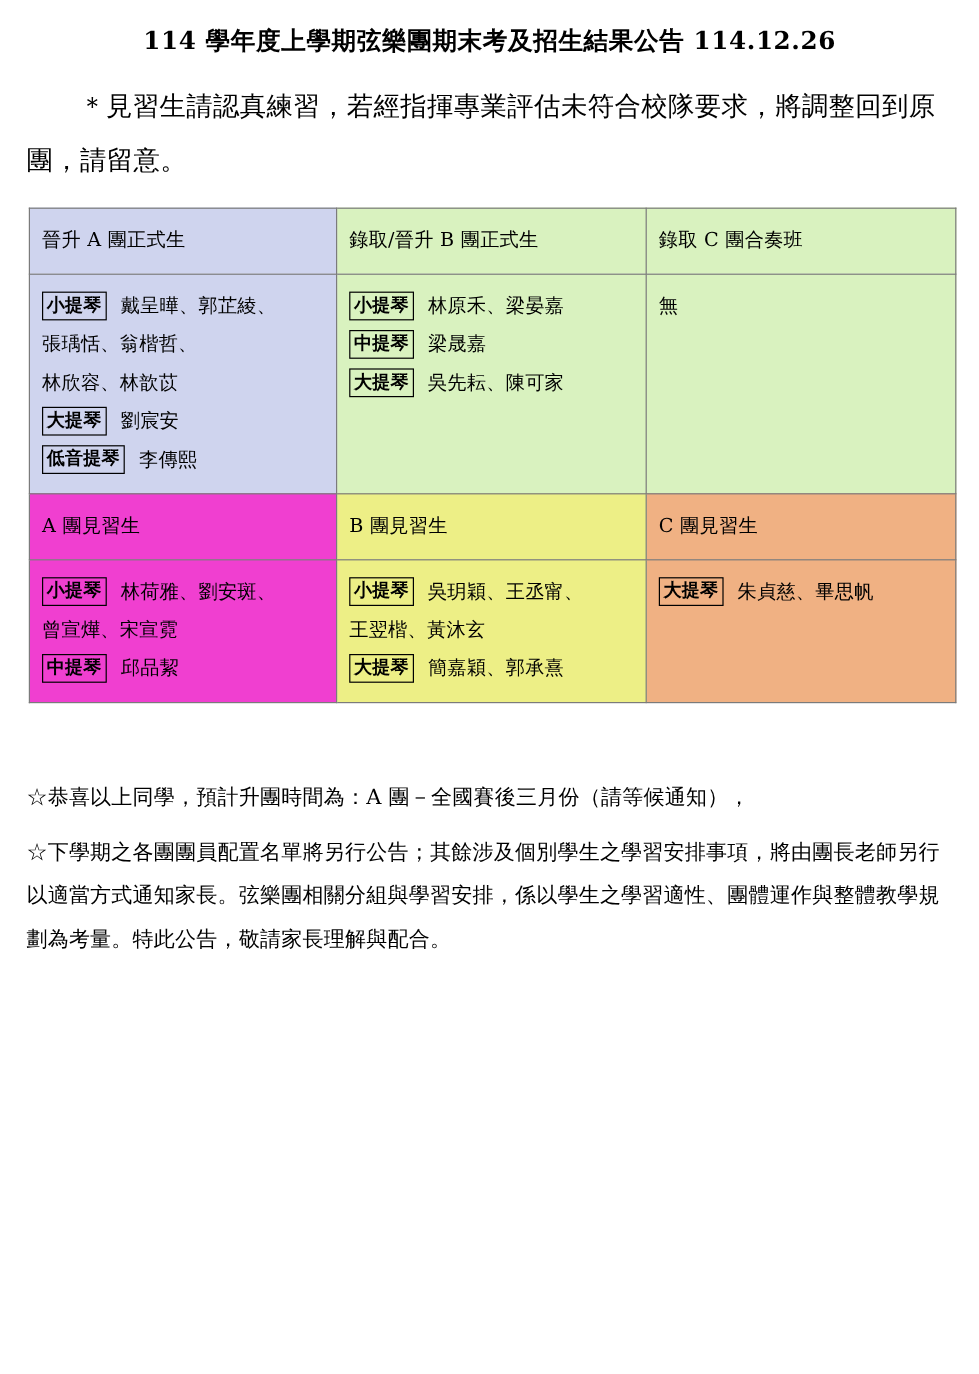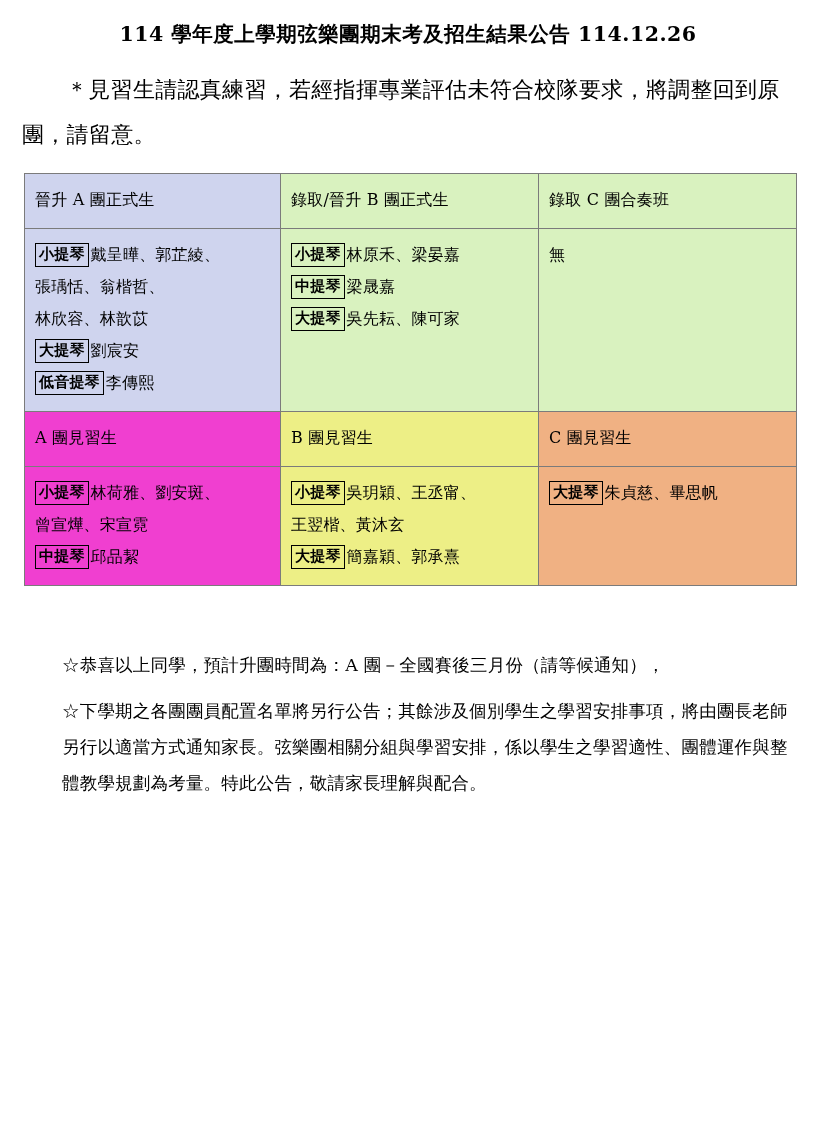--- a/index.html
+++ b/index.html
@@ -69,28 +69,27 @@
   .bg-c2-body  { background: #f0b183; }
 
   .line { display: block; white-space: nowrap; }
   .tag {
     display: inline-block;
     border: 1px solid #000;
     font-weight: bold;
     font-size: 15px;
     line-height: 1.25;
     padding: 1px 3px 2px 3px;
-    margin-right: 2px;
+    margin-right: 12px;
     vertical-align: 1px;
   }
   .names { }
 
   .notes {
     margin-top: 62px;
-    margin-left: 40px;
   }
   .note-p {
     font-size: 17.5px;
     line-height: 2.05;
     margin: 0 0 18px 0;
     letter-spacing: 0.2px;
   }
   .note-p.tight { margin-bottom: 10px; }
 </style>
 </head>

